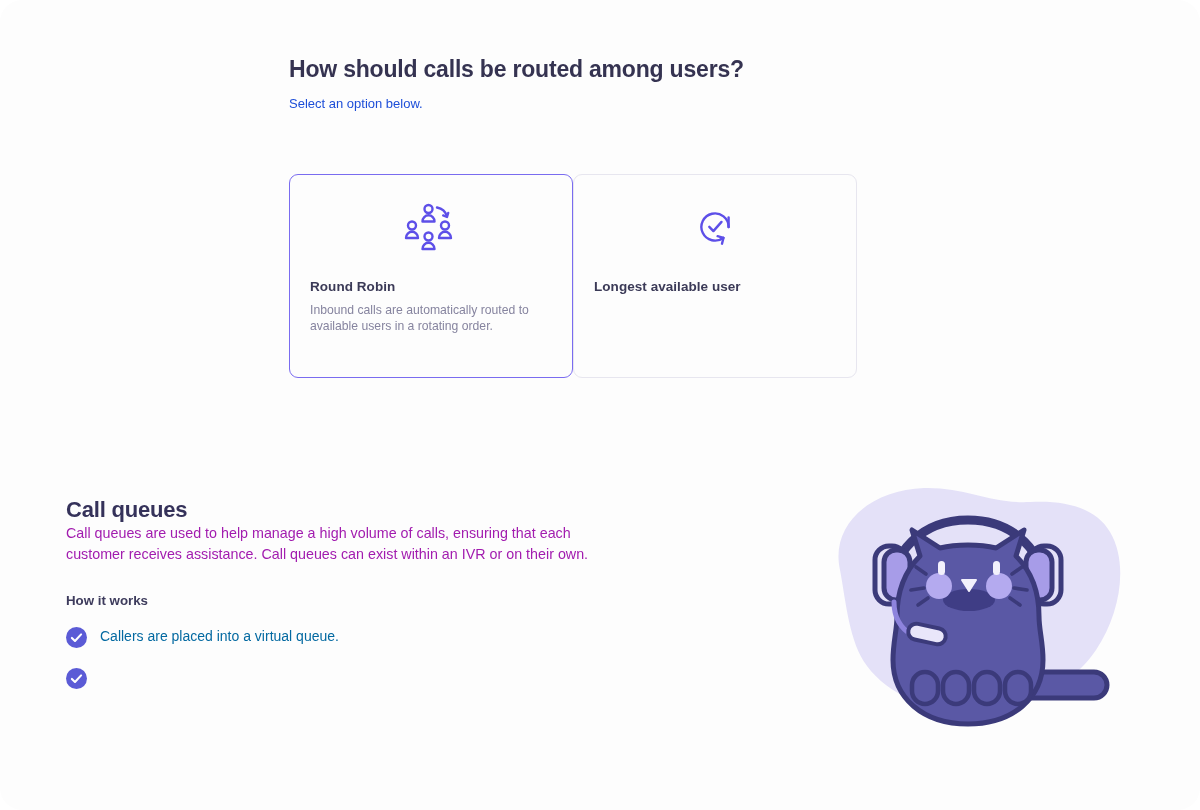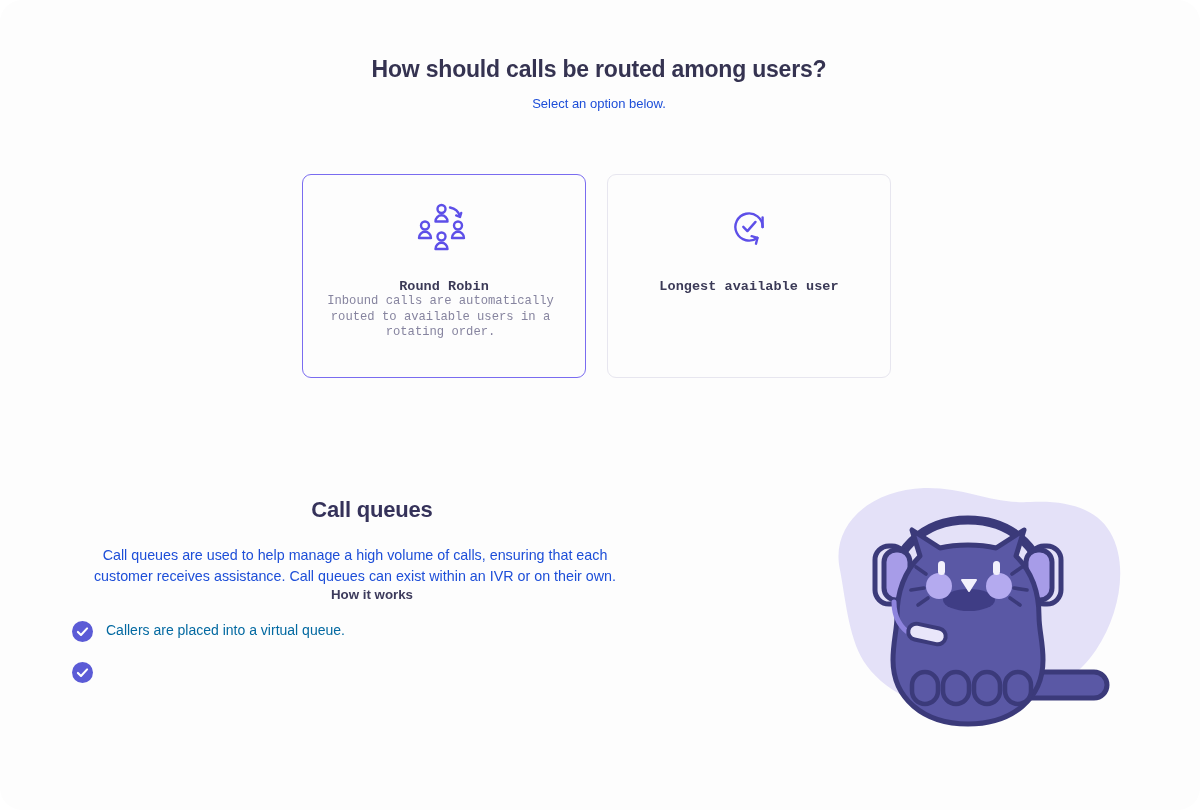--- a/index.html
+++ b/index.html
@@ -13,21 +13,20 @@
     -webkit-font-smoothing: antialiased;
   }
 
   .page {
     position: relative;
     width: 1200px;
     height: 810px;
     background: #fdfdfd;
     border-radius: 22px;
     overflow: hidden;
-    text-align: center;
   }
 
   
   .routing-section {
     position: absolute;
     left: 289px;
     top: 56px;
     width: 620px;
   }
 
@@ -40,25 +39,23 @@
 
   .routing-subtitle {
     margin-top: 13px;
     font-size: 13px;
     color: #1d4ed8;
   }
 
   
   .options-row {
     position: absolute;
-    left: 302px;
+    left: 289px;
     top: 174px;
     display: flex;
-    gap: 21px;
-    font-family: Liberation Mono, monospace;
   }
 
   .option-card {
     width: 284px;
     height: 204px;
     background: #fdfdfd;
     border-radius: 9px;
     border: 1.5px solid #e7e6ef;
     padding: 0 20px;
     display: flex;
@@ -79,50 +76,52 @@
   }
 
   .option-name {
     font-size: 13.5px;
     font-weight: 700;
     color: #3b3a57;
     letter-spacing: 0.05px;
   }
 
   .option-desc {
+    margin-top: 9px;
     font-size: 12.2px;
     line-height: 15.6px;
     color: #86849f;
     max-width: 235px;
   }
 
   
   .info-section {
     position: absolute;
-    left: 72px;
+    left: 66px;
     top: 497px;
     width: 600px;
   }
 
   .info-title {
     font-size: 22px;
     font-weight: 700;
     color: #35325a;
     letter-spacing: -0.2px;
   }
 
   .info-body {
-    margin-top: 22px;
+    margin-top: 0;
     font-size: 14.3px;
     line-height: 21px;
-    color: #1d4ed8;
+    color: #a21caf;
     max-width: 566px;
   }
 
   .info-subtitle {
+    margin-top: 28px;
     font-size: 13.3px;
     font-weight: 700;
     color: #3d3b5c;
   }
 
   .steps { margin-top: 18px; }
 
   .step {
     display: flex;
     align-items: flex-start;

